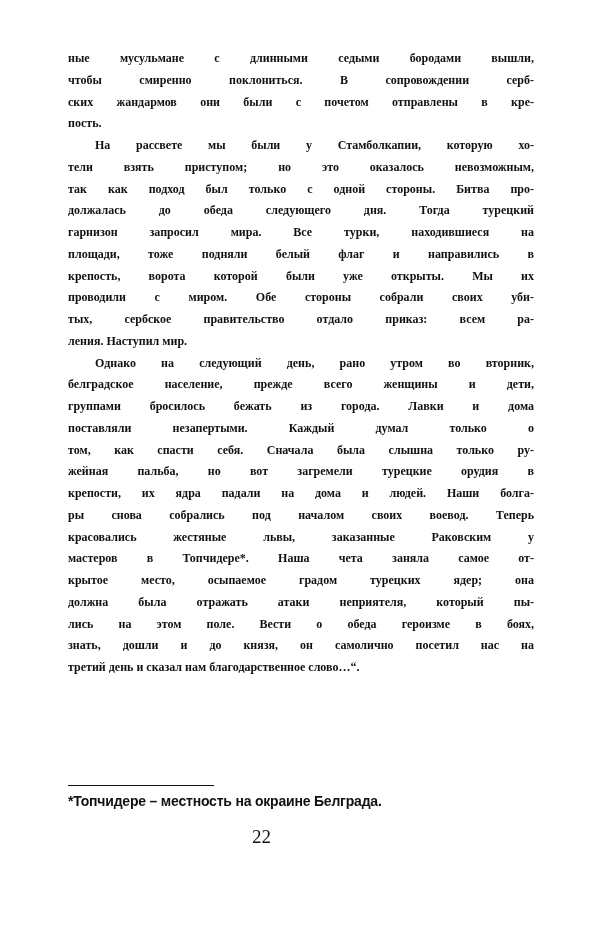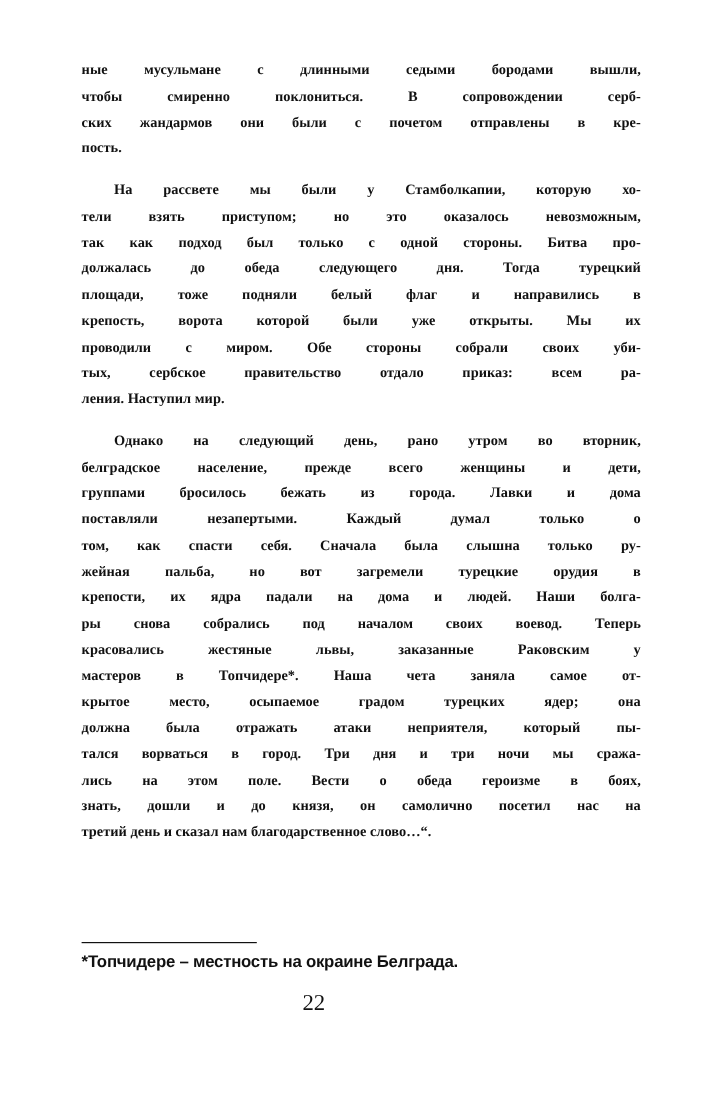--- a/index.html
+++ b/index.html
@@ -30,21 +30,20 @@
       text-align: justify;
       text-align-last: justify;
       height: 21.75px;
       overflow: visible;
     }
     .line.last {
       text-align-last: left;
     }
     .line.indent {
       padding-left: 27px;
-      margin-top: 13px;
     }
     .paragraph {
       margin: 0;
     }
     .footnote-rule {
       position: absolute;
       left: 68px;
       top: 785px;
       width: 146px;
       height: 0;
@@ -82,41 +81,41 @@
     <span class="line">чтобы смиренно поклониться. В сопровождении серб-</span>
     <span class="line">ских жандармов они были с почетом отправлены в кре-</span>
     <span class="line last">пость.</span>
   </div>
 
   <div class="paragraph">
     <span class="line indent">На рассвете мы были у Стамболкапии, которую хо-</span>
     <span class="line">тели взять приступом; но это оказалось невозможным,</span>
     <span class="line">так как подход был только с одной стороны. Битва про-</span>
     <span class="line">должалась до обеда следующего дня. Тогда турецкий</span>
+    <span class="line">гарнизон запросил мира. Все турки, находившиеся на</span>
     <span class="line">площади, тоже подняли белый флаг и направились в</span>
     <span class="line">крепость, ворота которой были уже открыты. Мы их</span>
     <span class="line">проводили с миром. Обе стороны собрали своих уби-</span>
     <span class="line">тых, сербское правительство отдало приказ: всем ра-</span>
     <span class="line last">ления. Наступил мир.</span>
   </div>
 
   <div class="paragraph">
     <span class="line indent">Однако на следующий день, рано утром во вторник,</span>
     <span class="line">белградское население, прежде всего женщины и дети,</span>
     <span class="line">группами бросилось бежать из города. Лавки и дома</span>
     <span class="line">поставляли незапертыми. Каждый думал только о</span>
     <span class="line">том, как спасти себя. Сначала была слышна только ру-</span>
     <span class="line">жейная пальба, но вот загремели турецкие орудия в</span>
     <span class="line">крепости, их ядра падали на дома и людей. Наши болга-</span>
     <span class="line">ры снова собрались под началом своих воевод. Теперь</span>
     <span class="line">красовались жестяные львы, заказанные Раковским у</span>
     <span class="line">мастеров в Топчидере*. Наша чета заняла самое от-</span>
     <span class="line">крытое место, осыпаемое градом турецких ядер; она</span>
     <span class="line">должна была отражать атаки неприятеля, который пы-</span>
-    <span class="line">тался ворваться в город. Три дня и три ночи мы сража-</span>
     <span class="line">лись на этом поле. Вести о обеда героизме в боях,</span>
     <span class="line">знать, дошли и до князя, он самолично посетил нас на</span>
     <span class="line last">третий день и сказал нам благодарственное слово…“.</span>
   </div>
 </div>
 
 <div class="footnote-rule"></div>
 <div class="footnote">*Топчидере – местность на окраине Белграда.</div>
 <div class="page-number">22</div>
 

